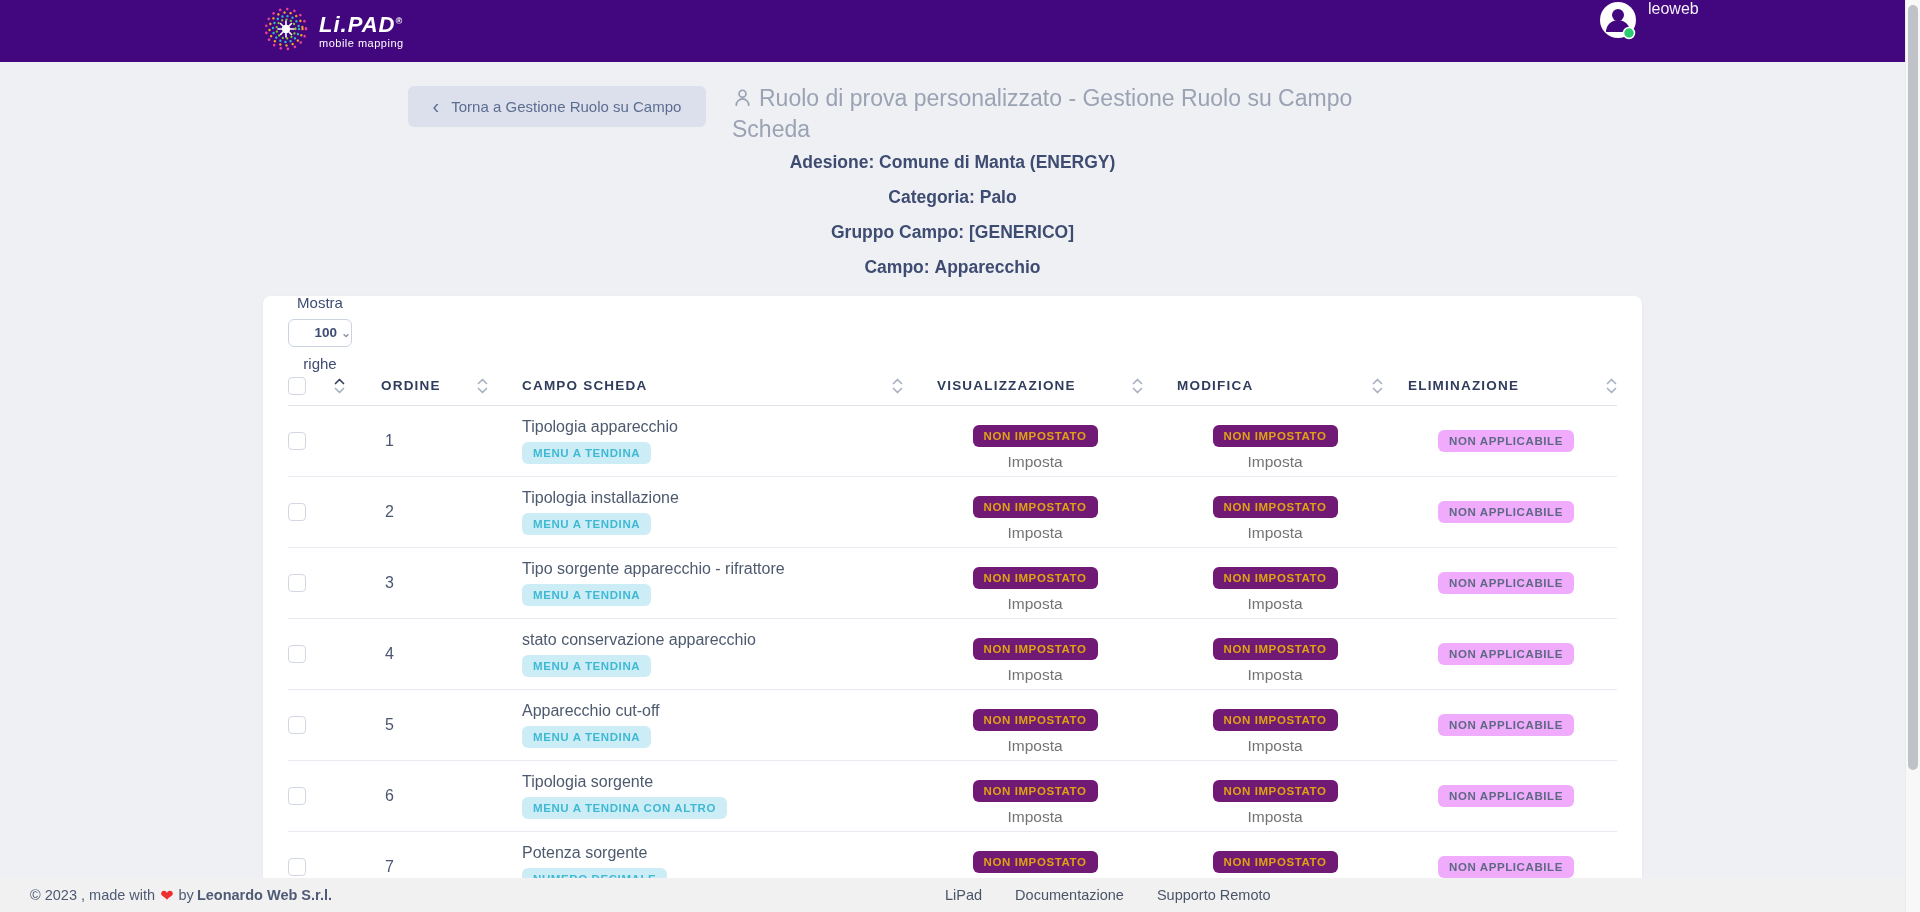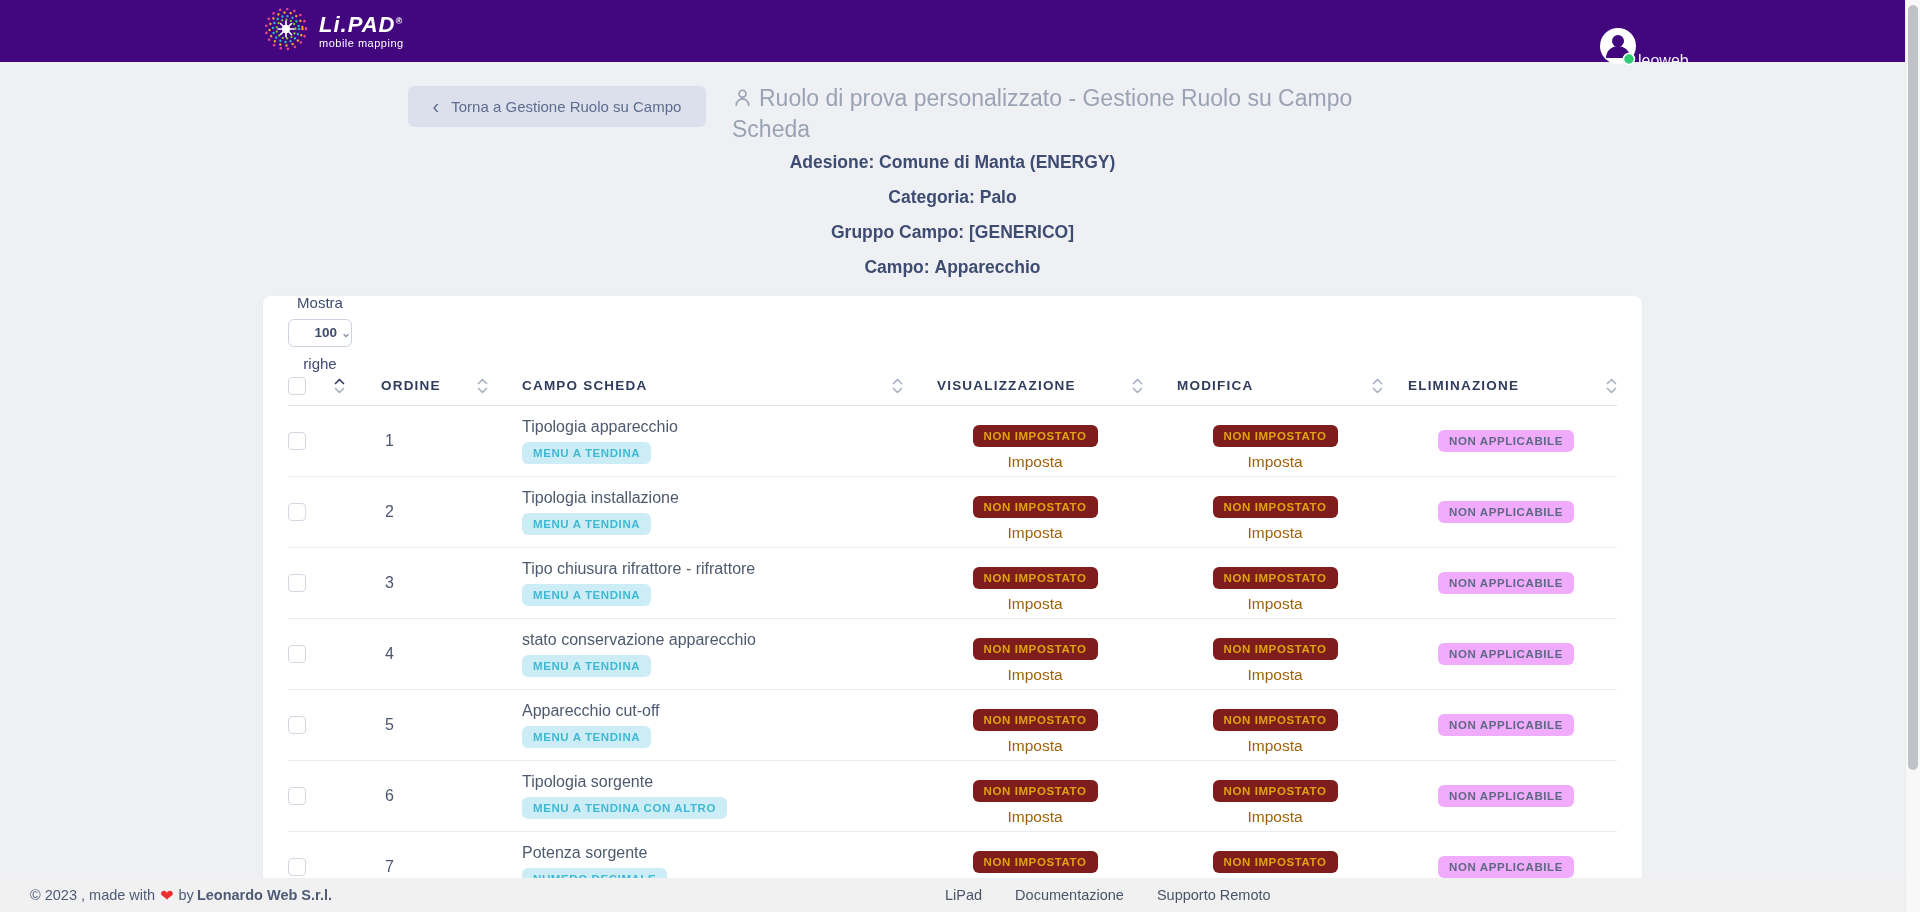--- a/index.html
+++ b/index.html
@@ -14,21 +14,21 @@
   .topbar {
     position:absolute; top:0; left:0; width:1905px; height:62px;
     background:#42077e; z-index:40;
     display:flex; align-items:center;
   }
   .logo { display:flex; align-items:center; gap:10px; margin-left:263px; cursor:pointer; }
   .logo-text { color:#fff; line-height:1; }
   .logo-title { font-size:22px; font-weight:bold; font-style:italic; letter-spacing:1px; }
   .logo-title sup { font-size:9px; }
   .logo-sub { font-size:11px; margin-top:2px; letter-spacing:0.5px; }
-  .userbox { position:absolute; left:1598px; top:0; height:70px; display:flex; align-items:flex-end; cursor:pointer; }
+  .userbox { position:absolute; left:1598px; top:0; height:70px; display:flex; align-items:flex-start; gap:10px; cursor:pointer; }
   .username { color:#f2f0f7; font-size:16px; }
   
   .scrollbar-track {
     position:absolute; top:0; right:0; width:15px; height:912px;
     background:#f8f8f8; z-index:60; border-left:1px solid #ececec;
   }
   .scrollbar-thumb {
     position:absolute; top:5px; left:2px; width:10px; height:765px;
     background:#bfc2c7; border-radius:6px;
   }
@@ -99,23 +99,23 @@
   }
   .td-ordine { padding-left:10px; font-size:16px; color:#4a5670; }
   .td-campo { align-items:flex-start; padding-left:22px; }
   .campo-name { font-size:16px; color:#4d5a6e; margin-bottom:6px; }
   .td-center { align-items:center; }
   .badge {
     display:inline-block; font-size:11.5px; font-weight:bold; letter-spacing:0.6px;
     padding:5px 11px; border-radius:6px; white-space:nowrap;
   }
   .badge-type { background:#cdedf6; color:#3fb9d3; }
-  .badge-warn { background:#7f1d1d; color:#dfa312;margin-top:13px; }
+  .badge-warn { background:#701a75; color:#dfa312;margin-top:13px; }
   .badge-na   { background:#f0abfc; color:#5d6983; }
-  .imposta-link { font-size:15.5px; color:#a16207; margin-top:6px; cursor:pointer; text-decoration:none; }
+  .imposta-link { font-size:15.5px; color:#737373; margin-top:6px; cursor:pointer; text-decoration:none; }
   
   .footer {
     position:absolute; left:0; bottom:0; width:1905px; height:34px;
     background:#f1f1f1; z-index:50;
     display:flex; align-items:center; font-size:14.5px; color:#4e5b76;
   }
   .copyright { margin-left:30px; display:flex; align-items:center; gap:3px; }
   .heart { color:#ee2f2f; font-size:16px; margin:0 2px; }
   .company { font-weight:bold; }
   .footer-links { position:absolute; left:945px; display:flex; gap:33px; }
@@ -318,21 +318,21 @@
       <span class="badge badge-na">NON APPLICABILE</span>
     </div>
   </div>
 
   <div class="tr">
     <div class="td td-check">
       <span class="checkbox"></span>
     </div>
     <div class="td td-ordine">3</div>
     <div class="td td-campo">
-      <div class="campo-name">Tipo chiusura rifrattore - rifrattore</div>
+      <div class="campo-name">Tipo sorgente apparecchio - rifrattore</div>
       <span class="badge badge-type">MENU A TENDINA</span>
     </div>
     <div class="td td-center">
       <span class="badge badge-warn">NON IMPOSTATO</span>
       <a class="imposta-link">Imposta</a>
     </div>
     <div class="td td-center">
       <span class="badge badge-warn">NON IMPOSTATO</span>
       <a class="imposta-link">Imposta</a>
     </div>

